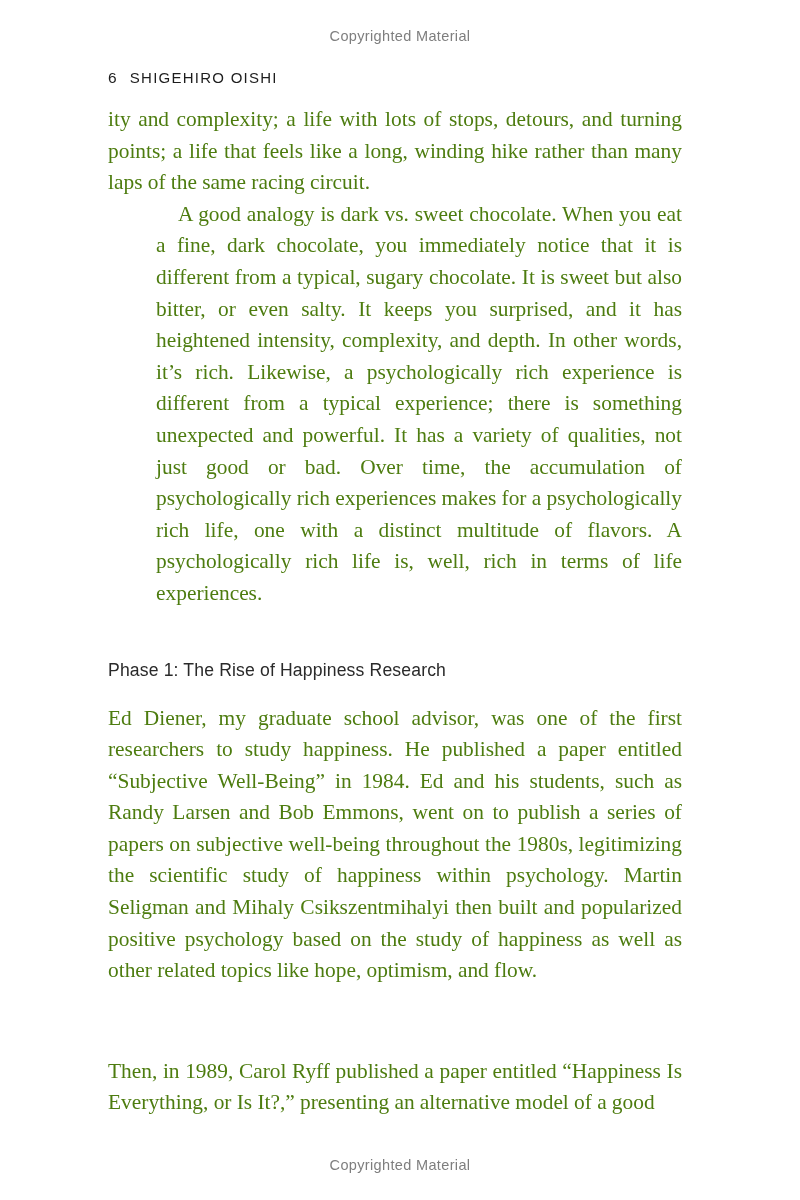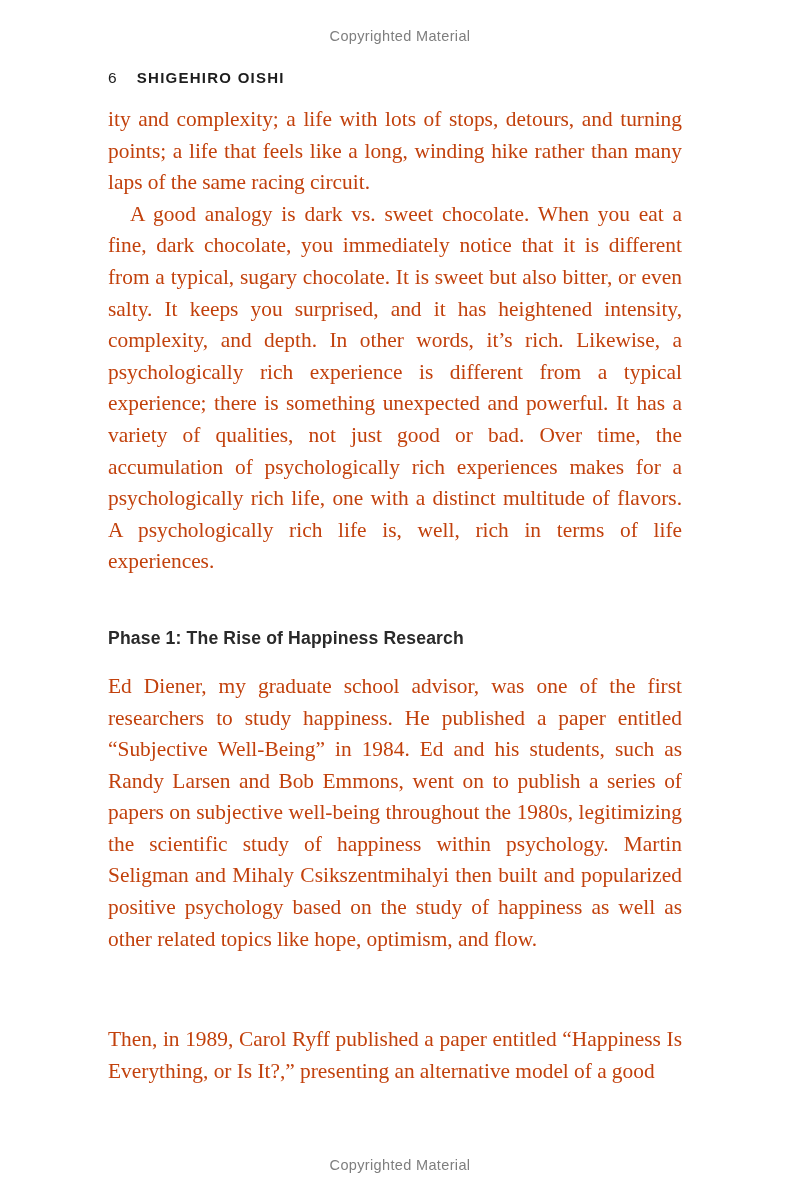--- a/index.html
+++ b/index.html
@@ -48,59 +48,60 @@
     font-family: "Liberation Sans", sans-serif;
     white-space: nowrap;
   }
   .folio {
     font-size: 15.5px;
     color: #1d1d1d;
     font-weight: 400;
     letter-spacing: 0.2px;
   }
   .head-title {
-    margin-left: 20px;
+    margin-left: 13px;
     font-size: 15px;
-    font-weight: bold;
+    font-weight: normal;
     color: #1d1d1d;
     letter-spacing: 1.25px;
   }
 
   
   .column {
     position: absolute;
     top: 104px;
     left: 108px;
     width: 574px;
   }
 
   p.body {
     margin: 0;
     font-family: "Liberation Serif", serif;
     font-size: 21.4px;
     line-height: 31.6px;
-    color: #c2410c;
+    color: #4d7c0f;
     text-align: justify;
     text-justify: inter-word;
     hyphens: none;
     word-spacing: -0.1px;
   }
   p.body.indent {
     text-indent: 22px;
+    margin-left: 48px;
   }
   p.body.flush {
     text-indent: 0;
   }
   
 
   h2.section {
     margin: 0;
     font-family: "Liberation Sans", sans-serif;
     font-size: 17.6px;
-    font-weight: 700;
+    font-weight: 400;
     color: #2a2a2a;
     letter-spacing: 0.15px;
     line-height: 24px;
   }
 
   .gap-before-heading { height: 48px; }
   .gap-after-heading  { height: 21px; }
 
   
   .clipped {

